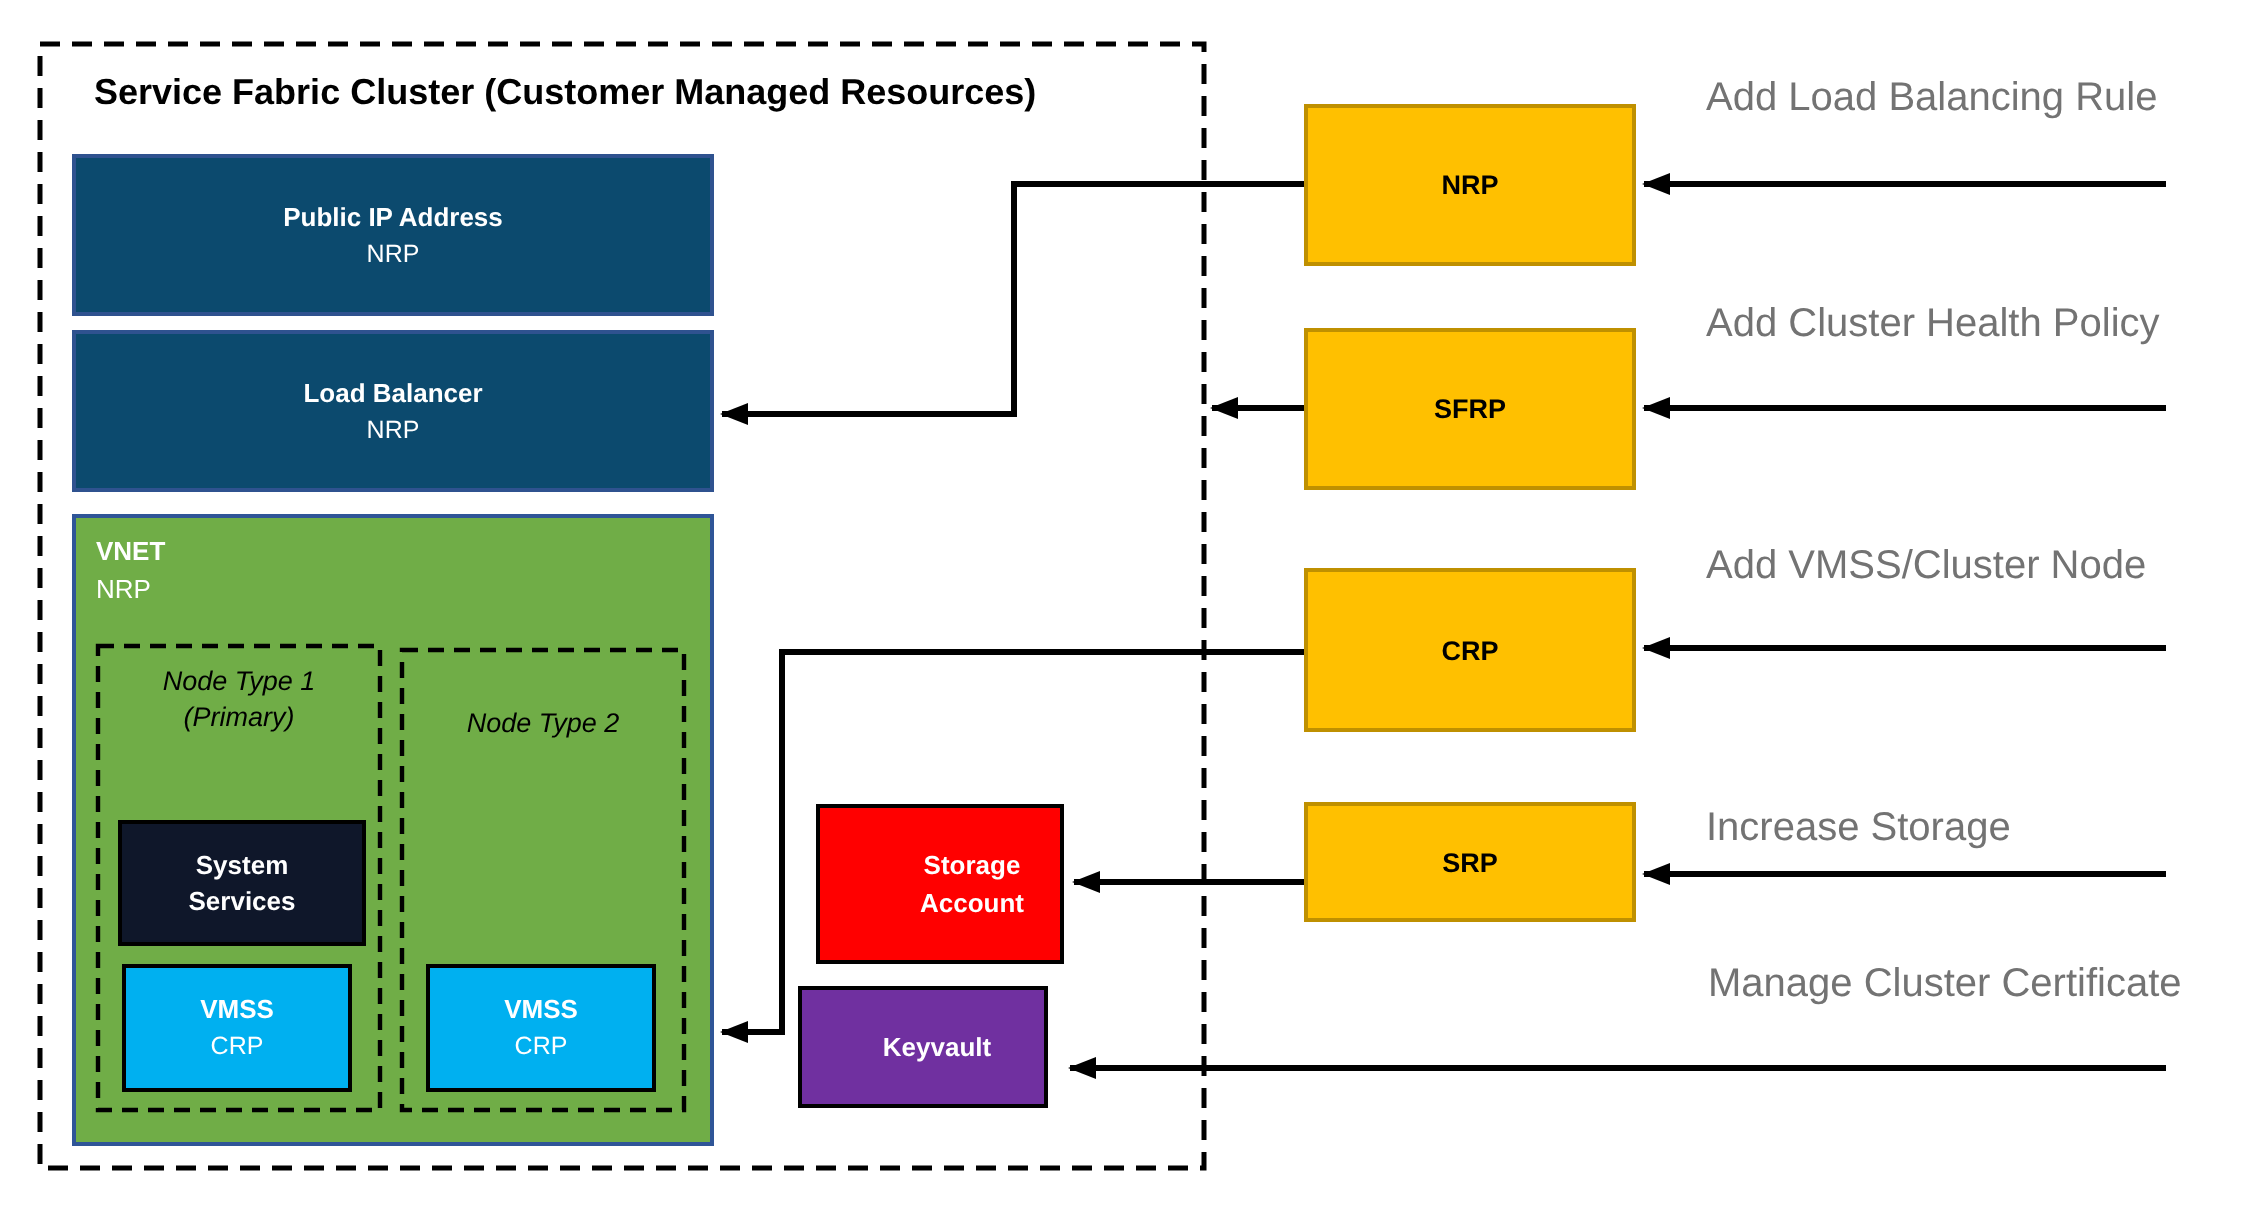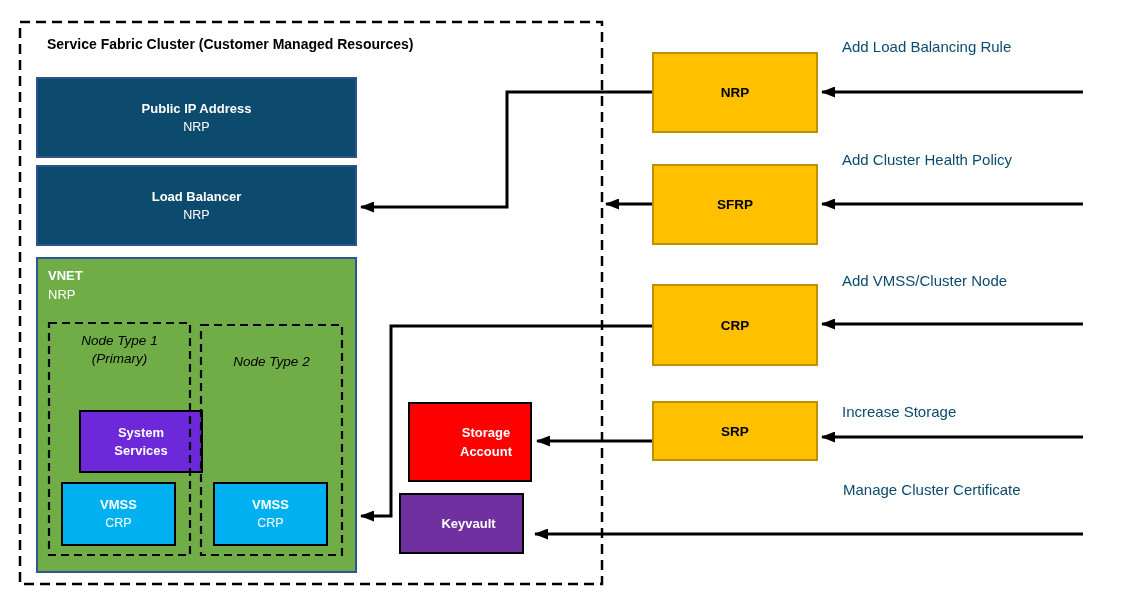--- a/index.html
+++ b/index.html
@@ -15,21 +15,21 @@
   .abs { position: absolute; }
   .overlay {
     position: absolute;
     left: 0; top: 0;
     width: 1129px; height: 605px;
     pointer-events: none;
     z-index: 10;
   }
   .diagram-title {
     left: 47px; top: 36px;
-    font-size: 14px;
+    font-size: 18px;
     font-weight: bold;
     color: #000000;
     z-index: 2;
   }
   .node {
     display: flex;
     flex-direction: column;
     align-items: center;
     justify-content: center;
     text-align: center;
@@ -58,25 +58,24 @@
   .vnet-label .primary { font-weight: bold; }
   .nt-label {
     color: #000000;
     font-style: italic;
     font-size: 13.5px;
     line-height: 18px;
     text-align: center;
     z-index: 2;
   }
   .orange-box {
-    background: #6d28d9;
+    background: #0f172a;
     border: 2.5px solid #000000;
     color: #ffffff;
     line-height: 18px;
-    margin-left: 20px;
   }
   .cyan-box {
     background: #00B0F0;
     border: 2.5px solid #000000;
     color: #ffffff;
     line-height: 19px;
   }
   .red-box {
     background: #FF0000;
     border: 2.5px solid #000000;
@@ -89,24 +88,25 @@
     border: 2.5px solid #000000;
     color: #ffffff;
   }
   .gold-box {
     background: #FFC000;
     border: 2px solid #BF9000;
     color: #000000;
   }
   .gold-box .primary { font-size: 13.5px; }
   .action-label {
-    font-size: 15px;
-    color: #0c4a6e;
+    font-size: 20px;
+    color: #737373;
     white-space: nowrap;
     z-index: 2;
+    margin-left: 11px;
   }
   .wrap-narrow { max-width: 72px; }
 </style>
 </head>
 <body>
 
 <div class="stage">
 
   <div class="abs diagram-title">Service Fabric Cluster (Customer Managed Resources)</div>
 

